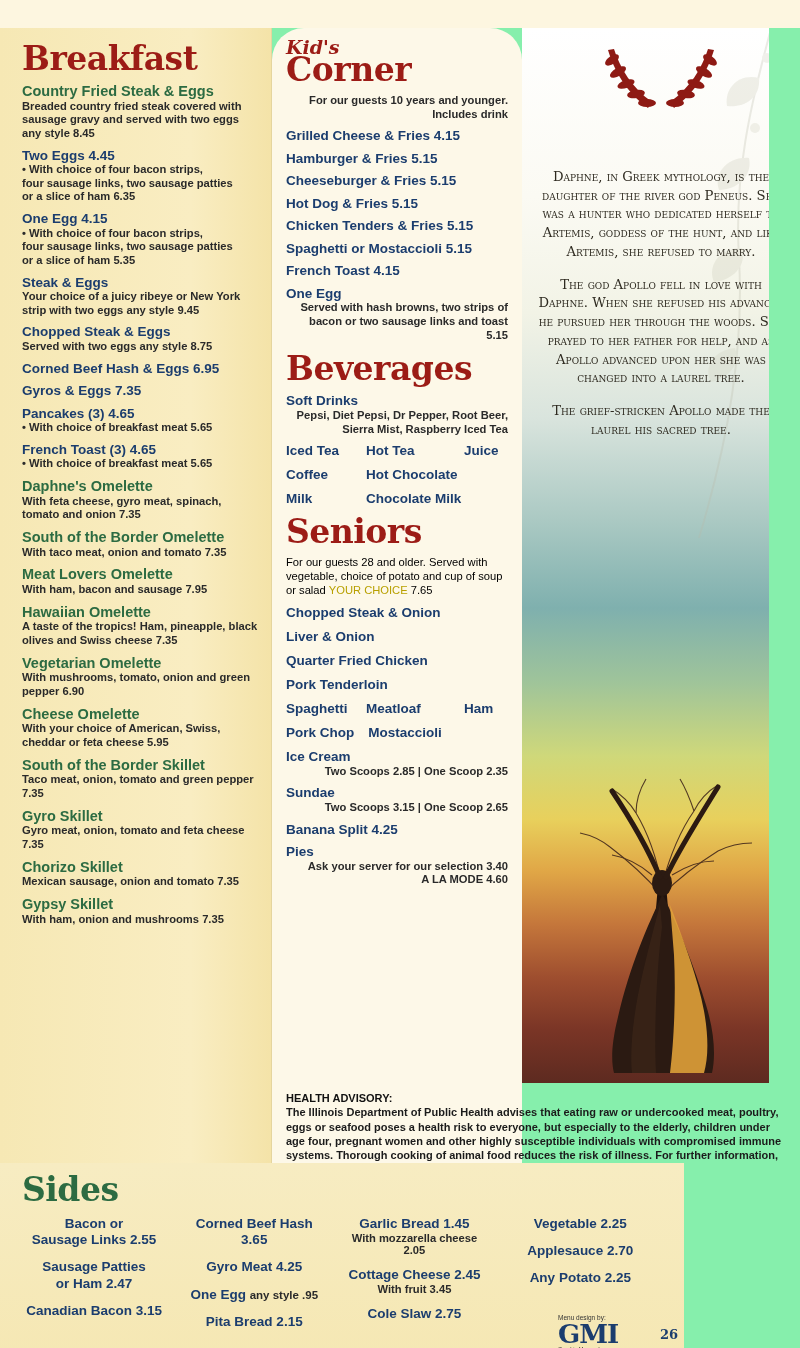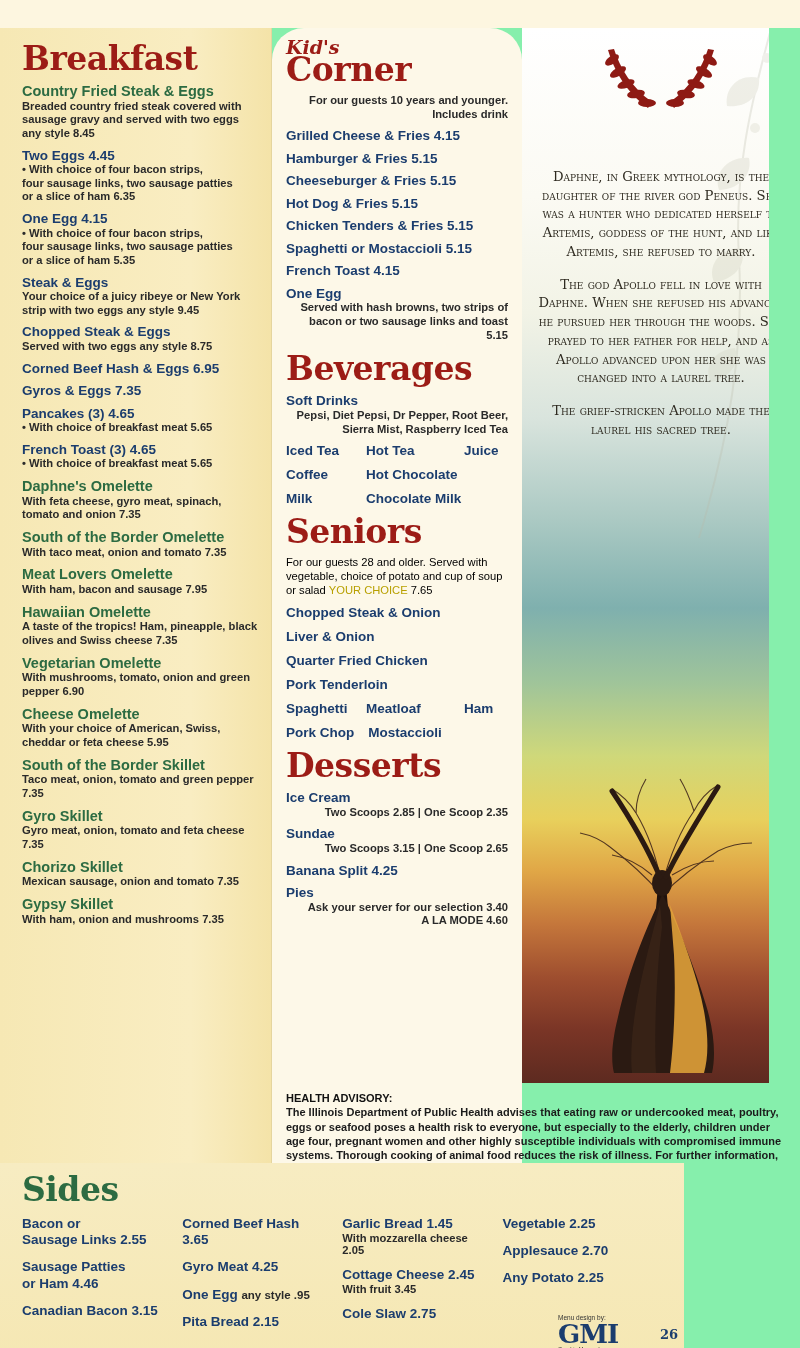--- a/index.html
+++ b/index.html
@@ -107,21 +107,21 @@
 
   
   .health {
     position: absolute; left: 286px; top: 1063px; width: 500px;
     font-size: 11px; line-height: 1.3; color: #1b1b1b; font-weight: bold;
   }
   .health .hh { color: #111; }
 
   
   .sides h1 { margin-bottom: 10px; }
-  .sides-grid { display: flex; gap: 8px; }
+  .sides-grid { display: flex; gap: 8px; text-align: center; }
   .sides-col { width: 186px; padding-right: 8px; }
   .sides-col:nth-child(4) { width: 200px; }
   .s-item { margin-bottom: 11px; }
   .s-item .nm { font-size: 13.5px; font-weight: bold; color: #1b3d6e; line-height: 1.2; }
   .s-item .ds { font-size: 11.2px; font-weight: bold; color: #2a2a2a; }
   .s-item .sm { font-size: 11.5px; font-weight: bold; color: #2a2a2a; }
 
   
   .logo {
     position: absolute; right: 16px; bottom: 10px; width: 110px; text-align: left;
@@ -307,21 +307,20 @@
           <span>Meatloaf</span>
           <span>Ham</span>
         </div>
         <div class="row-3">
           <span>Pork Chop</span>
           <span>Mostaccioli</span>
           <span></span>
         </div>
       </div>
 
-    <h1 class="sec" style="margin-top:6px">Desserts</h1>
     <div id="desserts-list">
         <div class="item">
           <div class="nm">Ice Cream</div>
           <div class="ds">Two Scoops  2.85  |  One Scoop  2.35</div>
         </div>
         <div class="item">
           <div class="nm">Sundae</div>
           <div class="ds">Two Scoops  3.15  |  One Scoop  2.65</div>
         </div>
         <div class="item">
@@ -406,21 +405,21 @@
   <div class="sides">
     <h1 class="sec green">Sides</h1>
     <div class="sides-grid" id="sides-grid">
         <div class="sides-col">
           <div class="s-item">
             <div class="nm">Bacon or</div>
             <div class="nm">Sausage Links  2.55</div>
           </div>
           <div class="s-item">
             <div class="nm">Sausage Patties</div>
-            <div class="nm">or Ham  4.46</div>
+            <div class="nm">or Ham  2.47</div>
           </div>
           <div class="s-item">
             <div class="nm">Canadian Bacon  3.15</div>
           </div>
         </div>
         <div class="sides-col">
           <div class="s-item">
             <div class="nm">Corned Beef Hash  3.65</div>
           </div>
           <div class="s-item">

